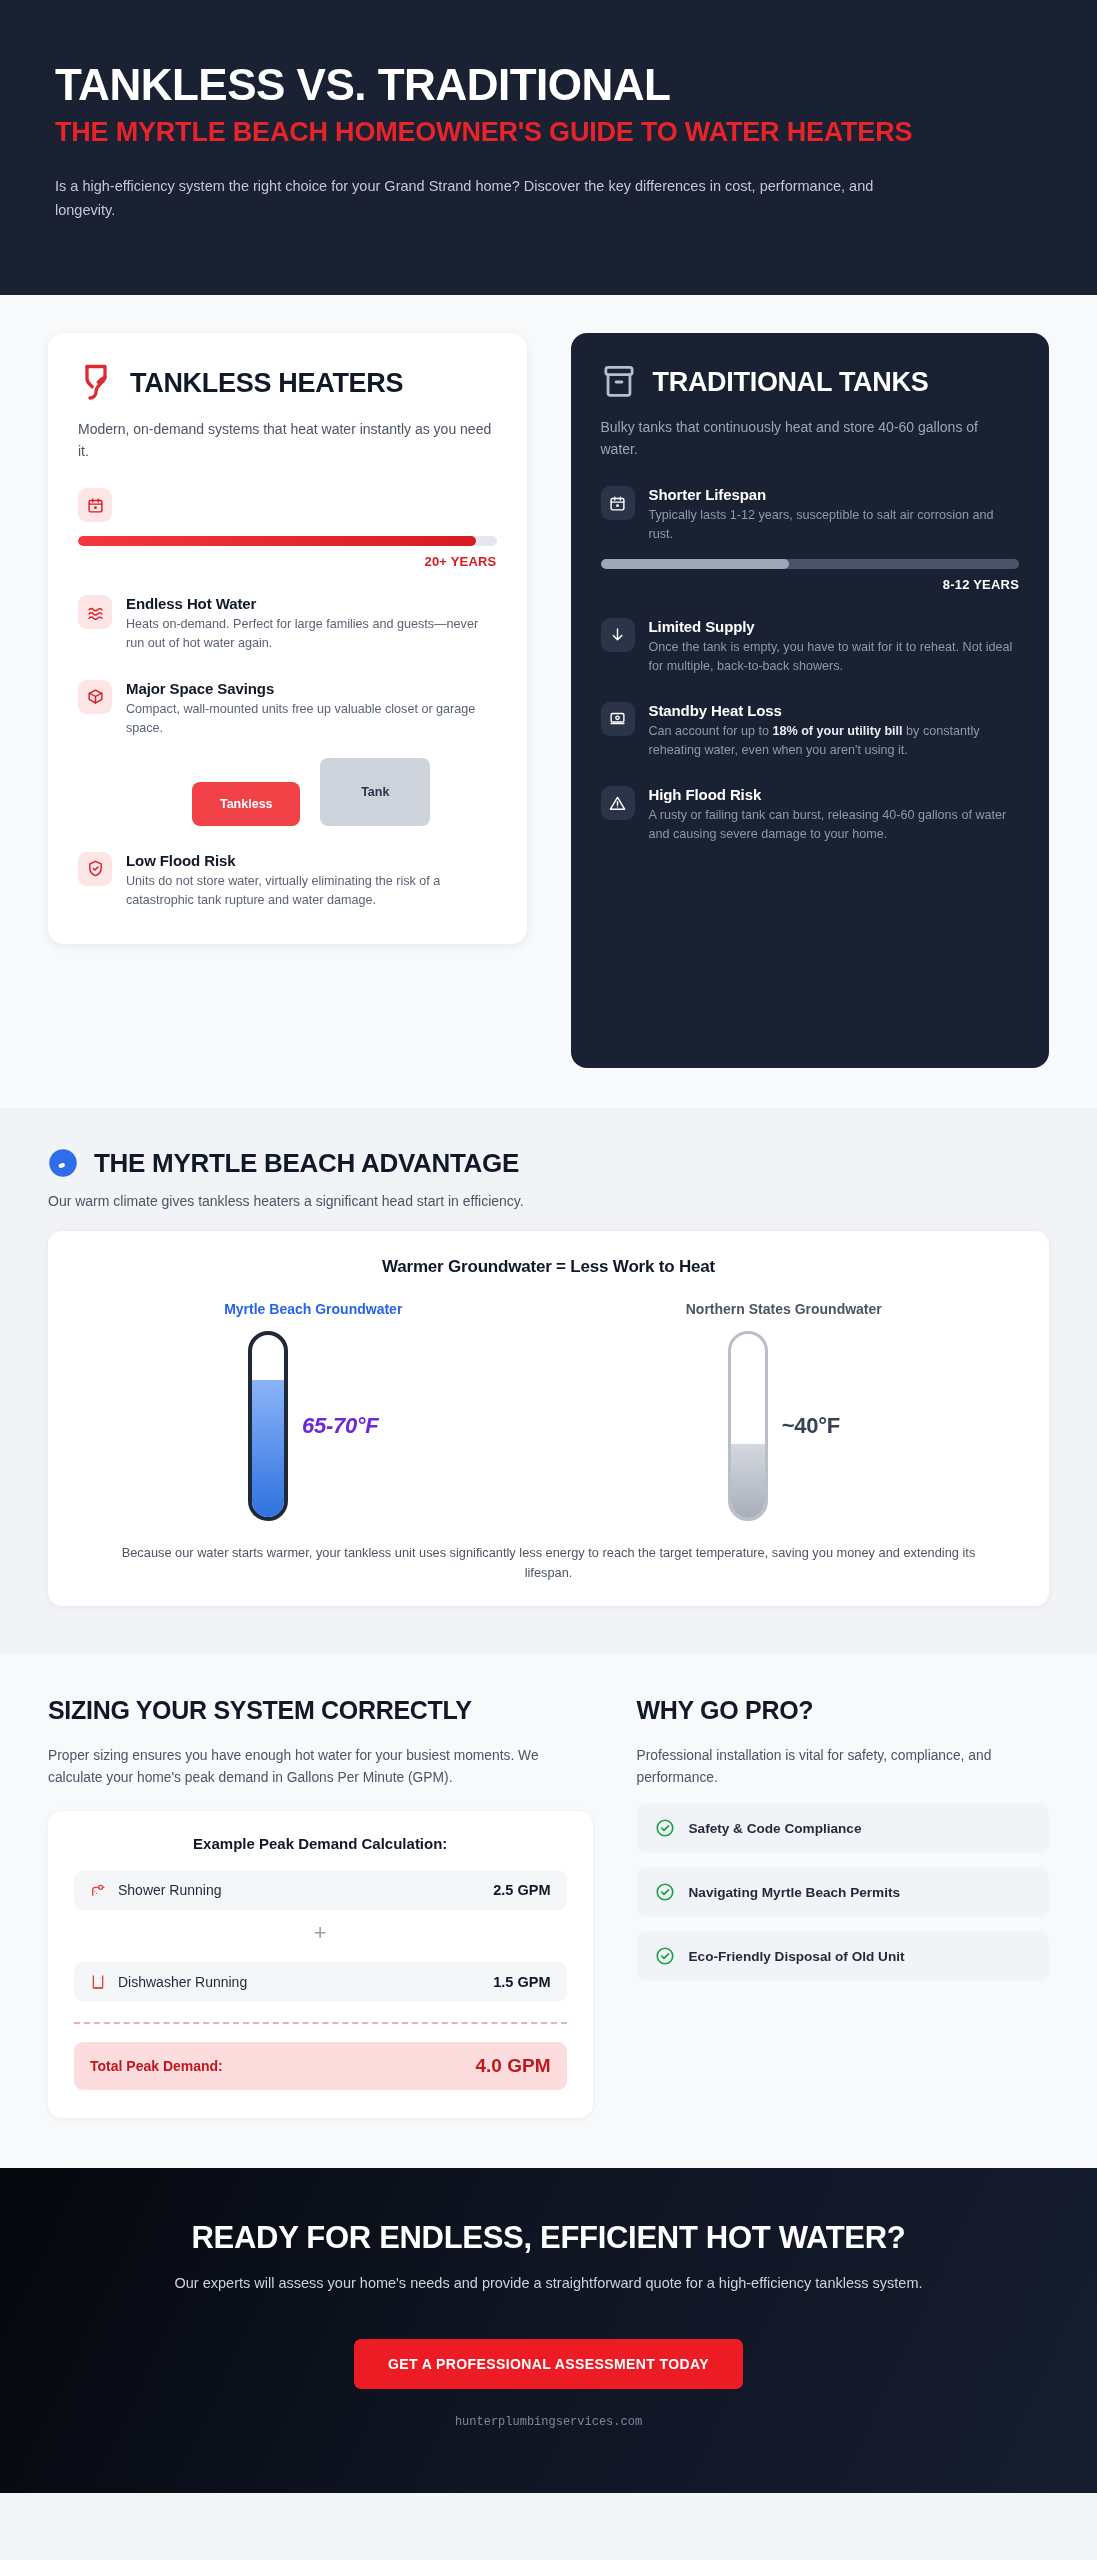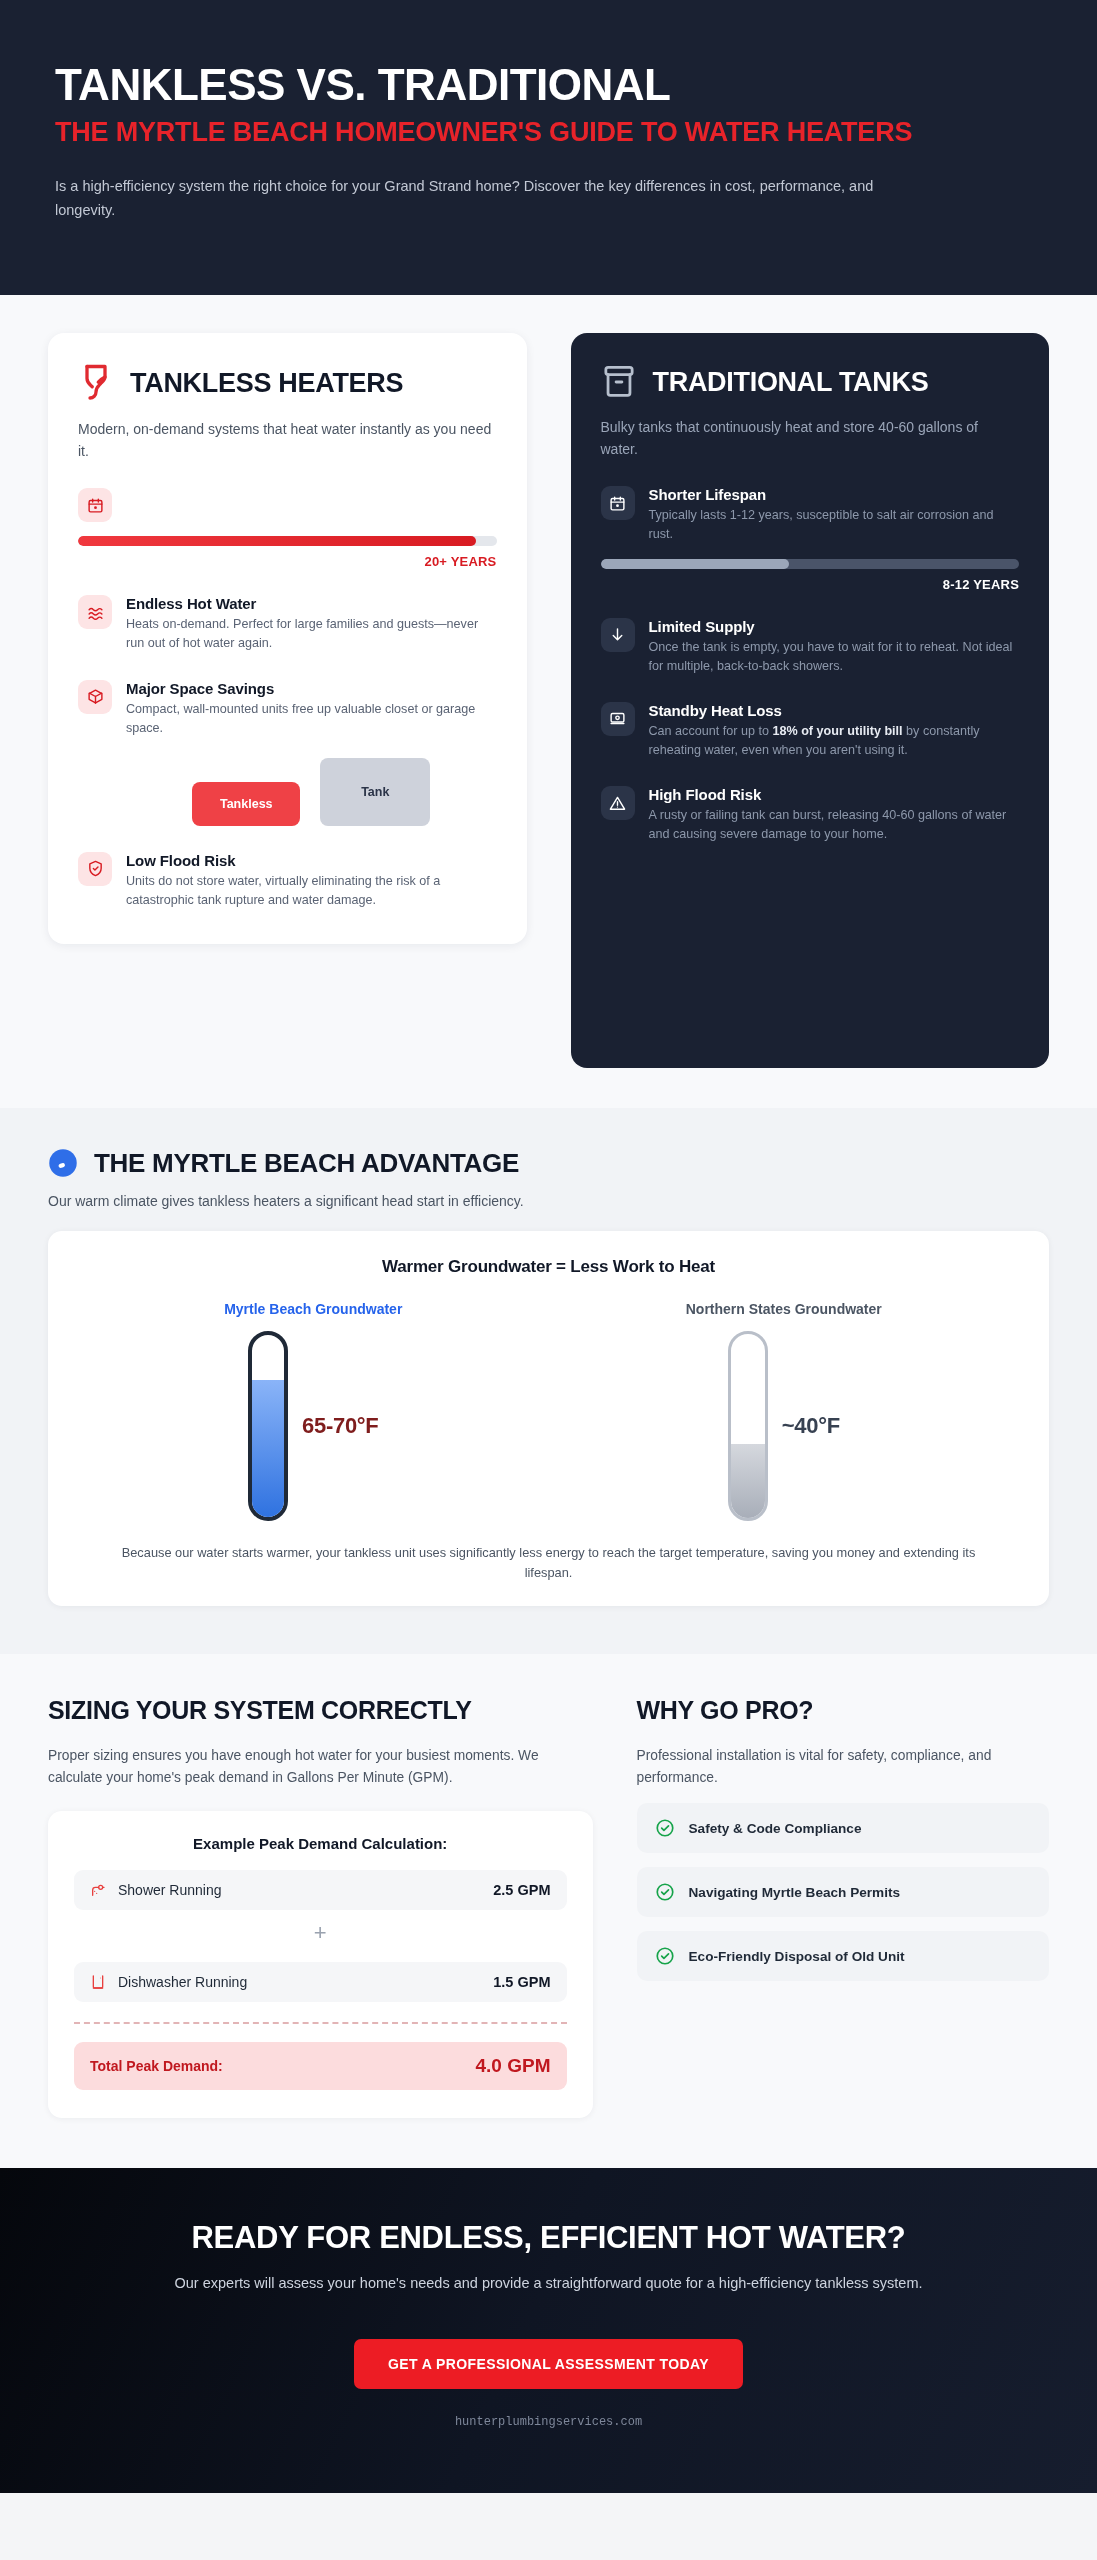--- a/index.html
+++ b/index.html
@@ -163,21 +163,21 @@
   .therm {
     width: 40px; height: 190px; border-radius: 22px;
     background: #ffffff; position: relative; overflow: hidden;
   }
   .therm.warm { border: 4px solid #1f2937; }
   .therm.cold { border: 3px solid #b9bfc9; }
   .therm .liquid { position: absolute; left: 0; right: 0; bottom: 0; }
   .therm.warm .liquid { height: 75%; background: linear-gradient(180deg,#8ab4f8,#2f72e0); }
   .therm.cold .liquid { height: 40%; background: linear-gradient(180deg,#d5d8de,#a8aeb9); }
   .therm-val { font-size: 22px; font-weight: 800; margin-left: 14px; letter-spacing: -0.3px; }
-  .therm-col.warm .therm-val { color: #7f1d1d; }
+  .therm-col.warm .therm-val { color: #6d28d9; font-style: italic; }
   .therm-col.cold .therm-val { color: #374151; }
   .adv-foot {
     margin-top: 22px; text-align: center; font-size: 12.8px;
     line-height: 1.6; color: #4b5563; padding: 0 22px;
   }
 
   
   .sizing {
     background: #f8f9fb; padding: 42px 48px 50px 48px;
     display: flex; gap: 44px; align-items: flex-start;

